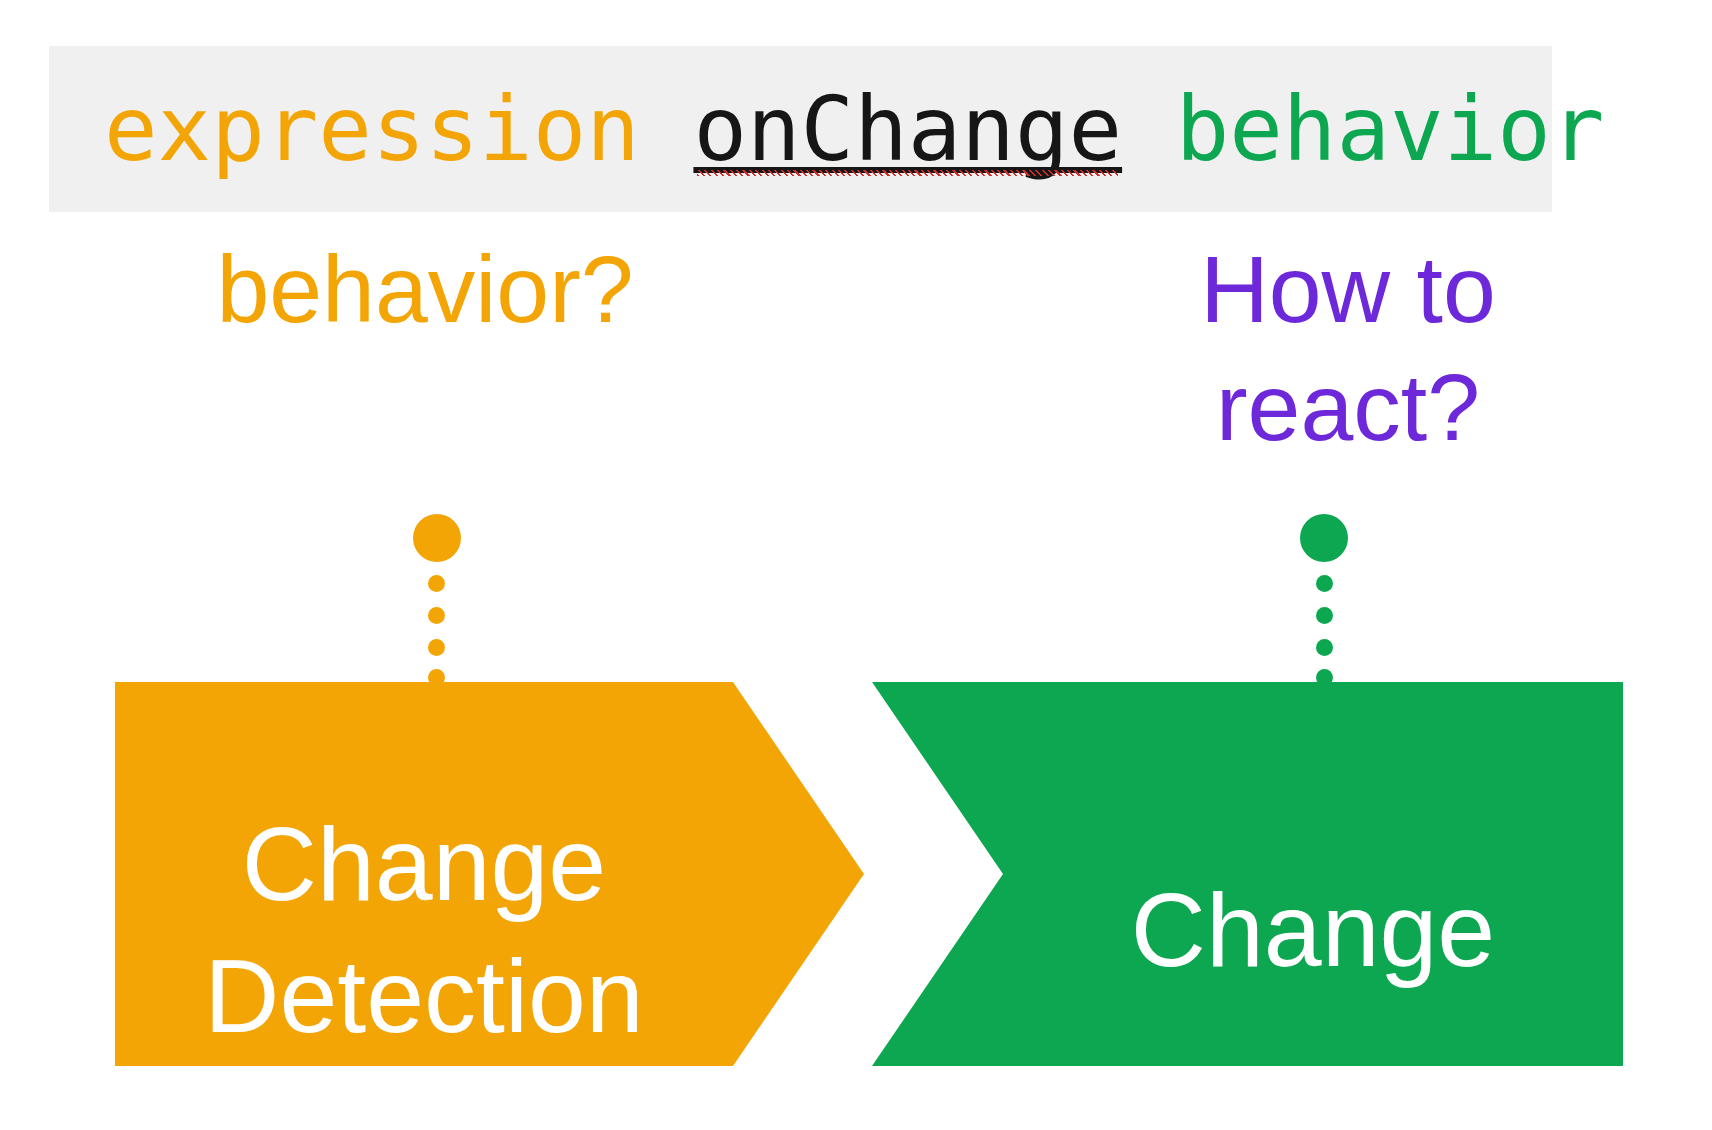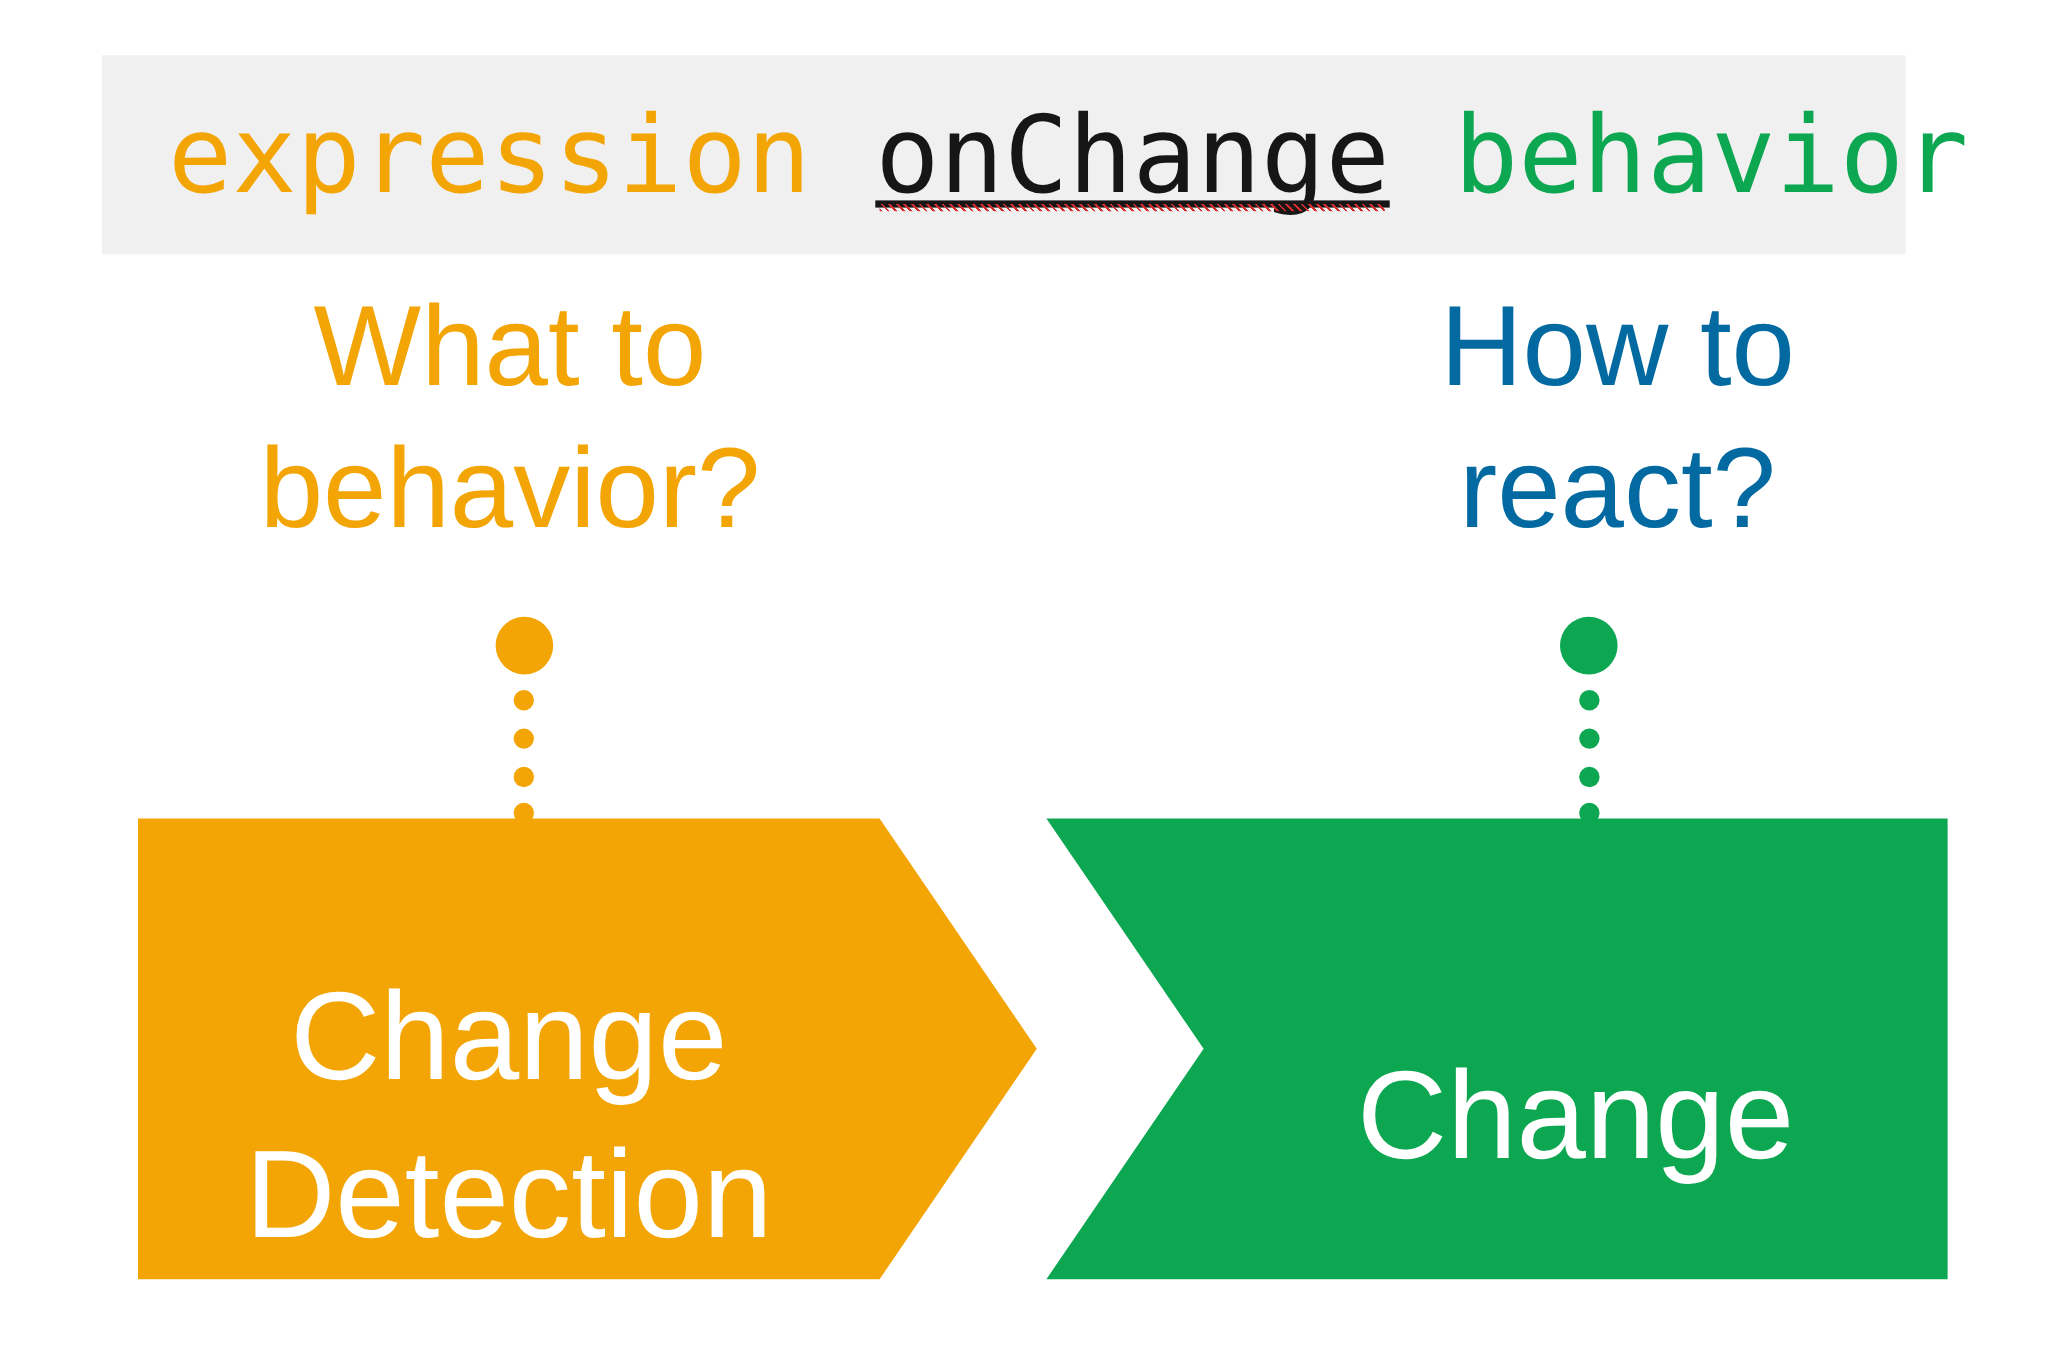--- a/index.html
+++ b/index.html
@@ -3,21 +3,21 @@
 <meta charset="utf-8">
 <style>
   html,body{margin:0;padding:0;background:#ffffff;}
   .stage{
     position:relative;width:1712px;height:1130px;background:#ffffff;
     overflow:hidden;font-family:"Liberation Sans",sans-serif;
   }
   
   .code-bar{
     position:absolute;left:49px;top:46px;width:1503px;height:166px;
-    display:flex;align-items:center;box-sizing:border-box;padding-left:55px;margin-left:36px;
+    display:flex;align-items:center;box-sizing:border-box;padding-left:55px;
   }
   .code-line{
     font-family:"DejaVu Sans Mono",monospace;
     font-size:89px;line-height:1;white-space:pre;
   }
   .tok-onchange{
     display:inline-block;position:relative;line-height:1;
     text-decoration:underline;text-decoration-thickness:6px;
     text-underline-offset:7px;text-decoration-skip-ink:none;
   }
@@ -49,24 +49,23 @@
 </head>
 <body>
 
 <div class="stage">
 
   <div class="code-bar" style="background: rgb(240, 240, 240);">
     <div class="code-line"><span style="color: rgb(244, 165, 6);">expression</span><span> </span><span class="tok-onchange" style="color: rgb(22, 22, 22);">onChange</span><span> </span><span style="color: rgb(12, 167, 80);">behavior</span></div>
   </div>
 
   <div class="question left" style="color: rgb(244, 165, 6);">
-    <div>What to</div>
     <div>behavior?</div>
   </div>
-  <div class="question right" style="color: #0369a1;">
+  <div class="question right" style="color: #6d28d9;">
     <div>How to</div>
     <div>react?</div>
   </div>
 
   <div>
     <div class="dot big" style="left: 413px; top: 514px; background: rgb(244, 165, 6);"></div>
     <div class="dot small" style="left: 428px; top: 575px; background: rgb(244, 165, 6);"></div>
     <div class="dot small" style="left: 428px; top: 607px; background: rgb(244, 165, 6);"></div>
     <div class="dot small" style="left: 428px; top: 639px; background: rgb(244, 165, 6);"></div>
     <div class="dot small" style="left: 428px; top: 669px; background: rgb(244, 165, 6);"></div>

